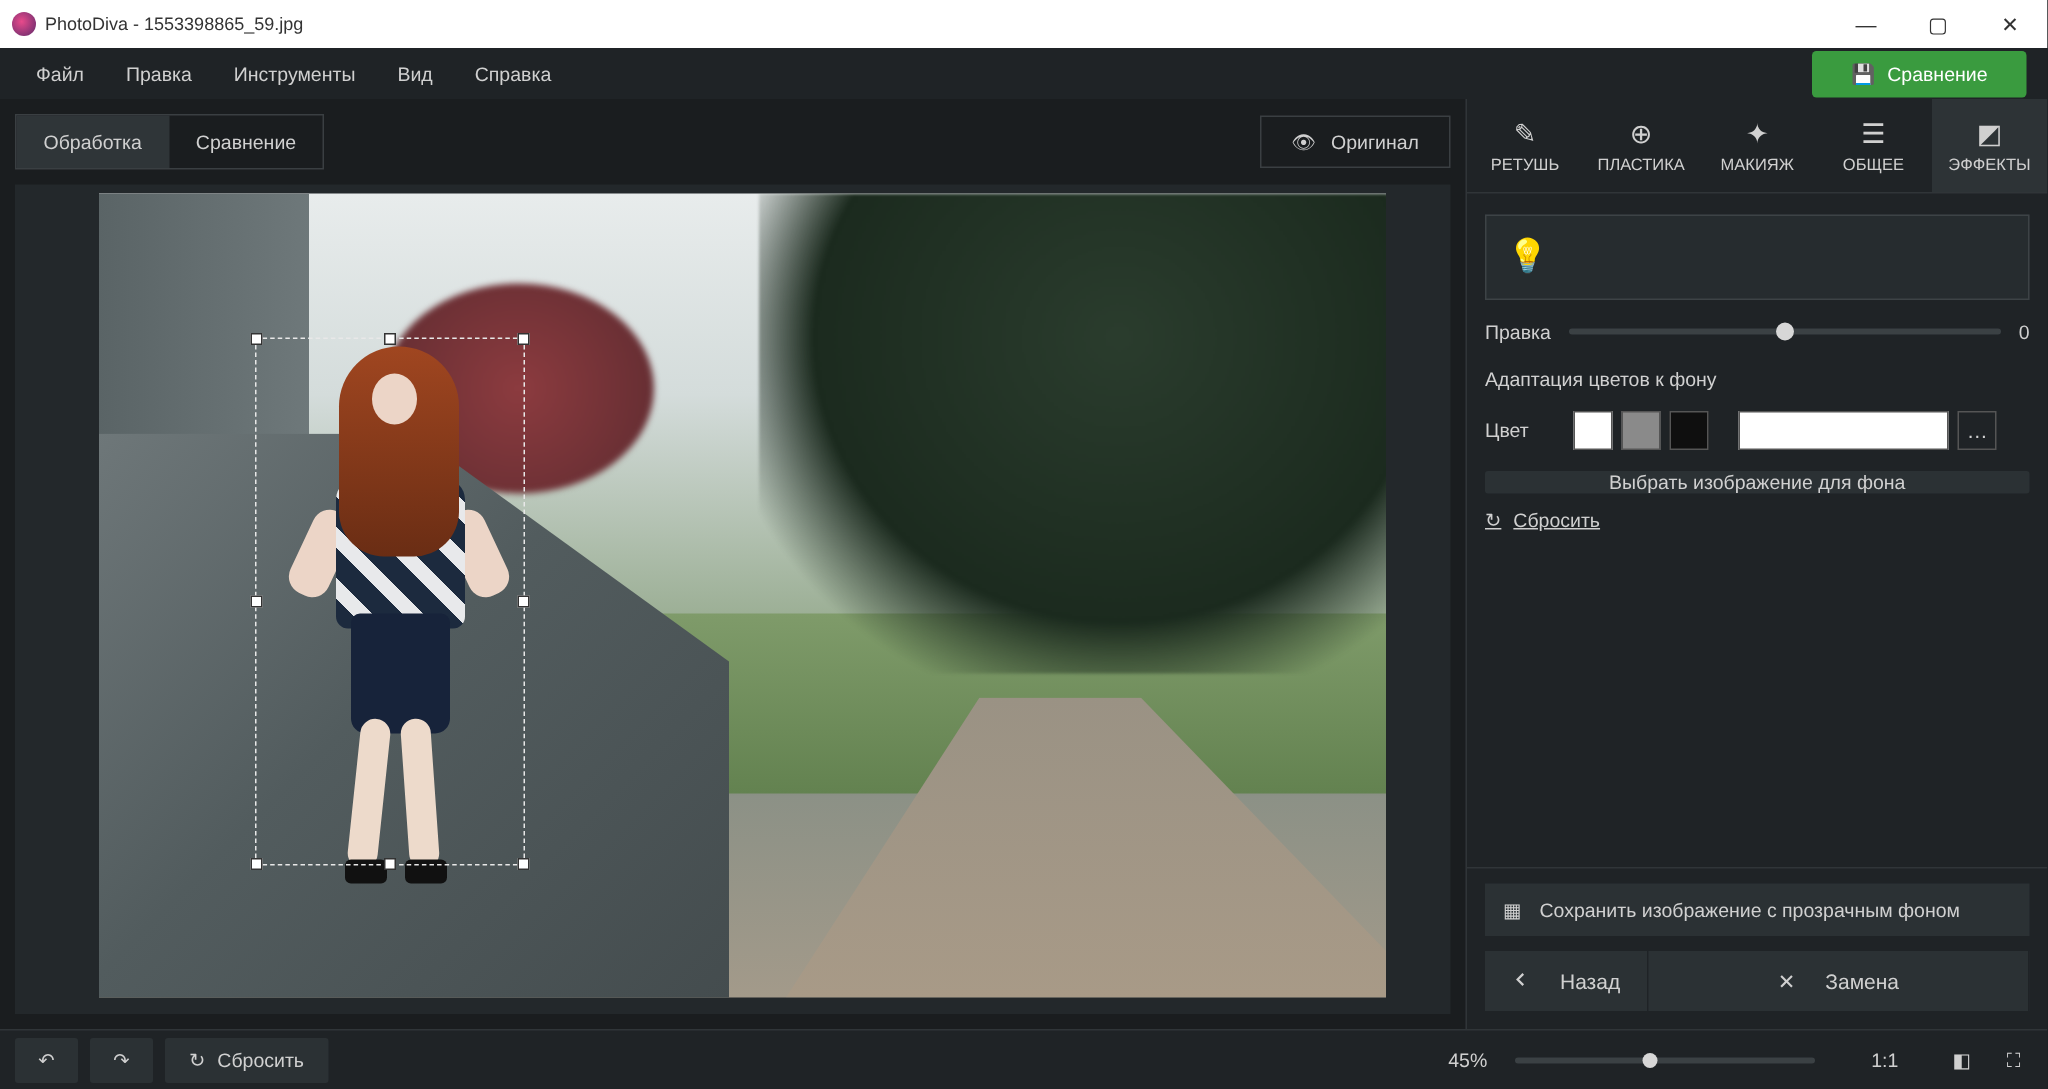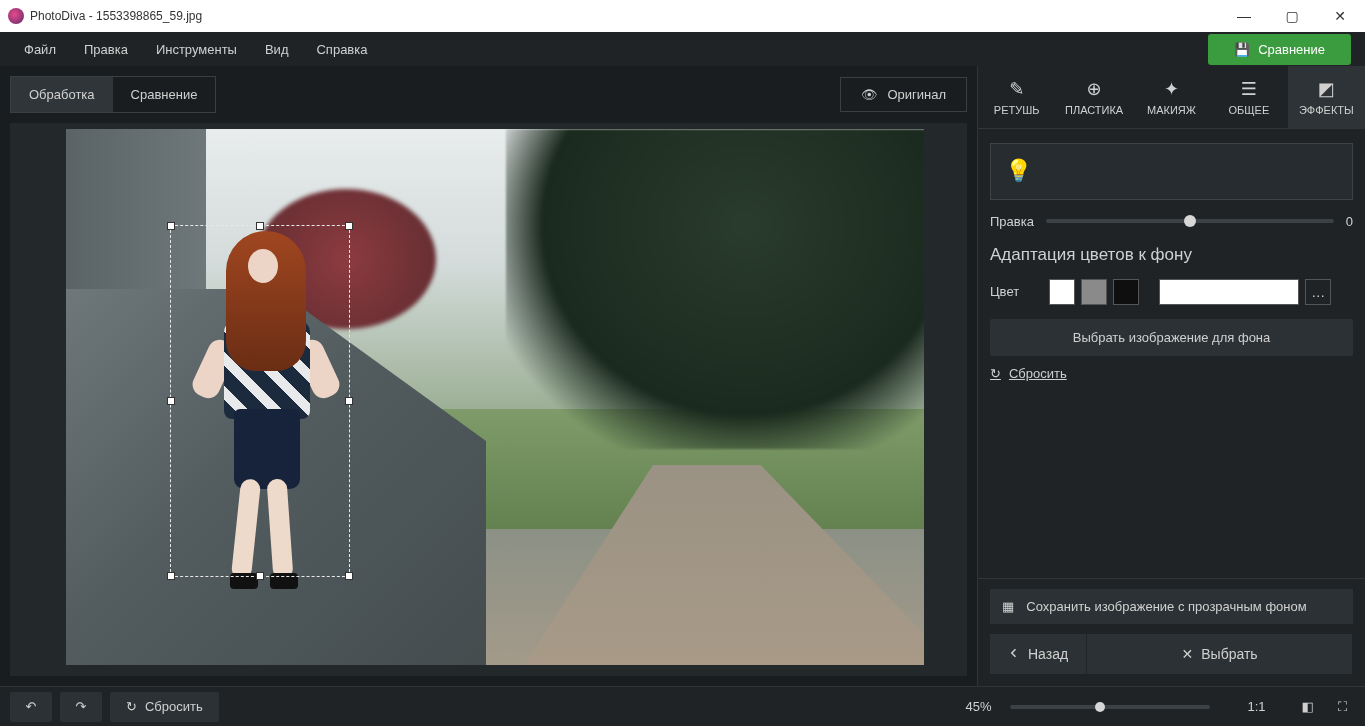--- a/index.html
+++ b/index.html
@@ -74,34 +74,34 @@
 
 .hint-box { display:flex; gap:14px; align-items:center; border:1px solid #3d4346; background:#262c2f; padding:12px 14px; margin:14px 0; font-size:13px; line-height:1.4; }
 .hint-icon { font-size:22px; color:#cfcfcf; }
 .slider-track { position:relative; height:4px; background:#3b4144; border-radius:2px; }
 .slider-fill { position:absolute; left:0; top:0; height:100%; background:#4fa554; border-radius:2px; }
 .slider-thumb { position:absolute; top:50%; width:12px; height:12px; background:#d7d7d7; border-radius:50%; transform:translate(-50%,-50%); }
 
 .inline-slider-row { display:flex; align-items:center; gap:12px; margin:12px 0; font-size:13px; }
 .inline-slider-row .slider-track { flex:1; }
 
-.section-label { font-size:17px; margin:16px 0 8px; }
+.section-label { font-size:13px; margin:16px 0 8px; }
 
 .color-row { display:flex; align-items:center; gap:6px; margin:14px 0; font-size:13px; }
 .swatch { width:26px; height:26px; border:1px solid #555; cursor:pointer; }
 .swatch-wide { width:140px; height:26px; background:#fff; border:1px solid #555; margin-left:14px; }
 .more-dots { width:26px; height:26px; border:1px solid #555; display:flex; align-items:center; justify-content:center; cursor:pointer; font-size:14px; }
 
-.wide-btn { background:#2b3134; text-align:center; padding:11px; font-size:13px; cursor:pointer; border-radius:2px; margin:10px 0; }
+.wide-btn { background:#2b3134; text-align:center; font-size:13px; cursor:pointer; border-radius:2px; margin:10px 0; }
 .reset-link { display:flex; align-items:center; gap:8px; font-size:13px; text-decoration:underline; cursor:pointer; color:#cfcfcf; margin:10px 0 16px; }
 
 .panel-footer { border-top:1px solid #303538; padding:10px 12px 12px; }
 .transparent-btn { display:flex; align-items:center; gap:12px; background:#2b3134; padding:10px 12px; font-size:13px; cursor:pointer; margin-bottom:10px; }
 .action-row { display:flex; gap:0; }
-.action-btn { flex:0 0 auto; display:flex; align-items:center; justify-content:center; gap:8px; padding:12px 18px; font-size:14px; cursor:pointer; background:#2b3134; border-right:1px solid #1f2326; }
+.action-btn { flex:0 0 auto; display:flex; align-items:center; justify-content:center; gap:20px; padding:12px 18px; font-size:14px; cursor:pointer; background:#2b3134; border-right:1px solid #1f2326; }
 .action-btn.back { background:#2b3134; }
 .action-btn.apply { background:#3a9b3f; color:#fff; flex:1; border-right:1px solid #1f2326; }
 .action-btn.cancel { background:#2b3134; flex:1; }
 
 
 .bottom-bar { height:40px; background:#1f2326; display:flex; align-items:center; padding:0 10px; gap:8px; font-size:13px; border-top:1px solid #303538; }
 .bb-btn { width:42px; height:30px; background:#2b3134; display:flex; align-items:center; justify-content:center; cursor:pointer; border-radius:2px; }
 .bb-reset { height:30px; padding:0 16px; background:#2b3134; display:flex; align-items:center; gap:8px; cursor:pointer; border-radius:2px; }
 .zoom-slider { width:200px; height:4px; background:#3b4144; border-radius:2px; position:relative; margin:0 10px; }
 .zoom-thumb { position:absolute; top:50%; width:10px; height:10px; background:#d7d7d7; border-radius:50%; transform:translate(-50%,-50%); }
@@ -253,21 +253,21 @@
         <div class="action-btn back">
           <span class="arrow-icon">
             <svg viewBox="0 0 16 16">
                 <polyline points="10,3 5,8 10,13"></polyline>
               </svg>
           </span>
           <span>Назад</span>
         </div>
         <div class="action-btn cancel">
           <span>✕</span>
-          <span>Выбрать</span>
+          <span>Замена</span>
         </div>
       </div>
     </div>
   </div>
 </div>
 
 <div class="bottom-bar">
   <div class="bb-btn">↶</div>
   <div class="bb-btn">↷</div>
   <div class="bb-reset">

